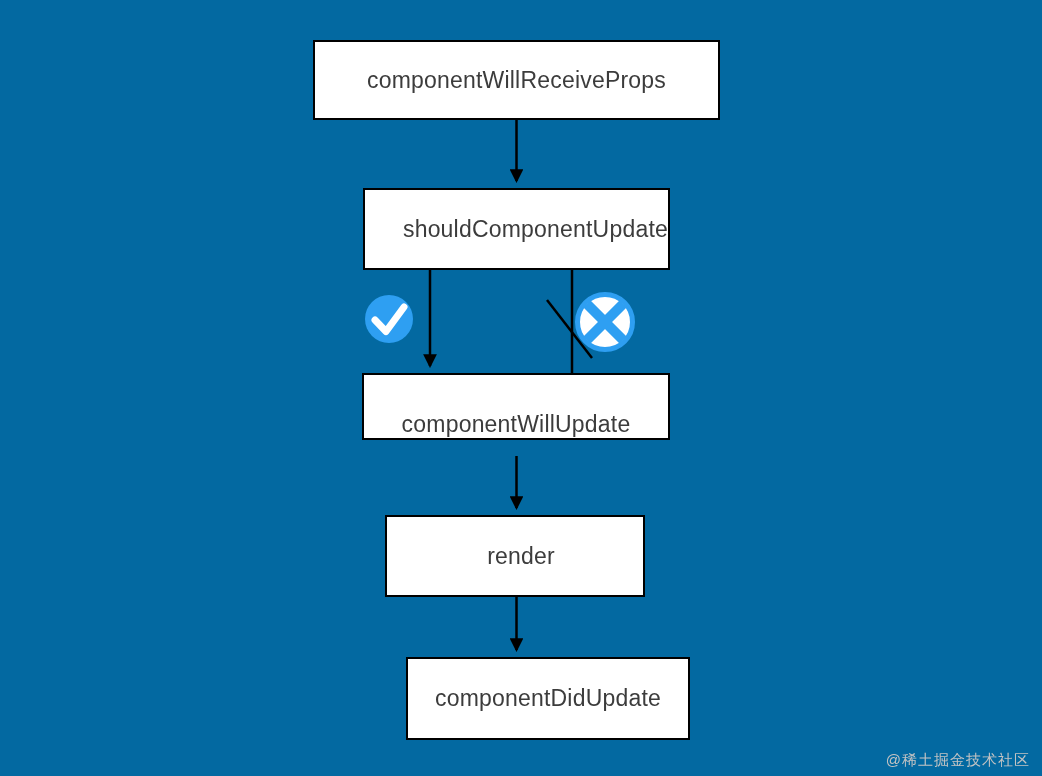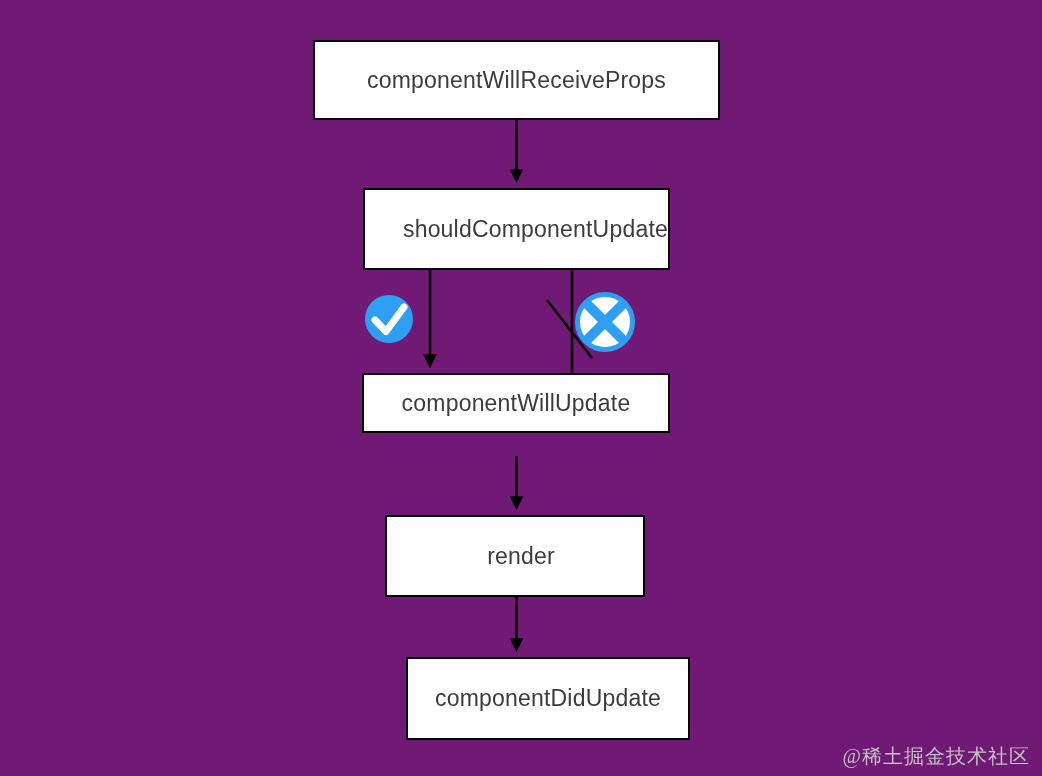--- a/index.html
+++ b/index.html
@@ -5,56 +5,55 @@
   html, body {
     margin: 0;
     padding: 0;
     background: #ffffff;
     font-family: "Liberation Sans", sans-serif;
   }
   #canvas {
     position: relative;
     width: 1042px;
     height: 776px;
-    background: #701a75;
+    background: #0369a1;
     overflow: hidden;
   }
   .flow-node {
     position: absolute;
     box-sizing: border-box;
     border: 2px solid #000000;
     background: #ffffff;
     display: flex;
     align-items: center;
     justify-content: center;
     font-size: 23px;
     color: #3c3c3c;
     letter-spacing: 0.2px;
     white-space: nowrap;
   }
   #node-cwrp   { left: 313px; top: 40px;  width: 407px; height: 80px; }
   #node-scu    { left: 363px; top: 188px; width: 307px; height: 82px; justify-content: flex-end; }
-  #node-cwu    { left: 362px; top: 373px; width: 308px; height: 60px; }
+  #node-cwu    { left: 362px; top: 373px; width: 308px; height: 67px; align-items: flex-end; }
   #node-render { left: 385px; top: 515px; width: 260px; height: 82px; padding-left: 12px; }
   #node-cdu    { left: 374px; top: 657px; width: 284px; height: 83px; margin-left: 32px; }
   #edge-layer {
     position: absolute;
     left: 0; top: 0;
     width: 1042px;
     height: 776px;
     pointer-events: none;
   }
   .watermark {
     position: absolute;
     right: 12px;
     bottom: 6px;
-    font-size: 20px;
+    font-size: 15px;
     color: #c3c3c3;
     letter-spacing: 1px;
-    font-family: Liberation Serif, serif;
   }
 </style>
 </head>
 <body>
 
 <div id="canvas">
 
   <svg id="edge-layer" viewBox="0 0 1042 776" xmlns="http://www.w3.org/2000/svg">
     <defs>
       <marker id="arrowhead" viewBox="0 0 10 10" refX="8.5" refY="5" markerWidth="5.5" markerHeight="5.5" orient="auto-start-reverse">

